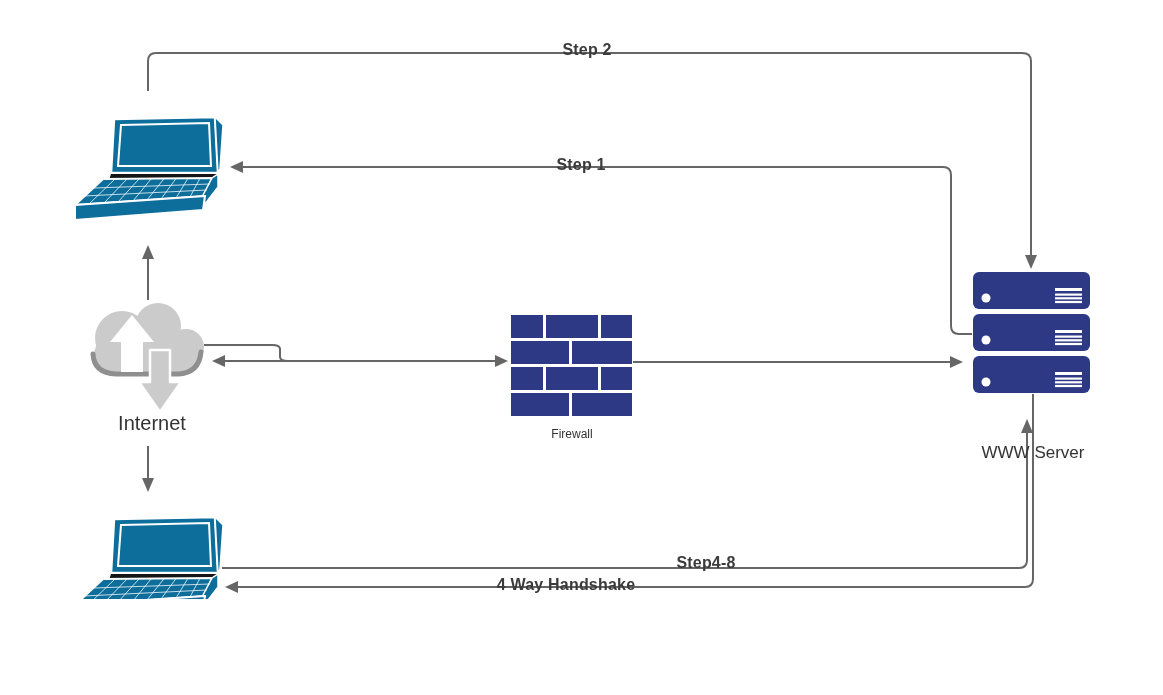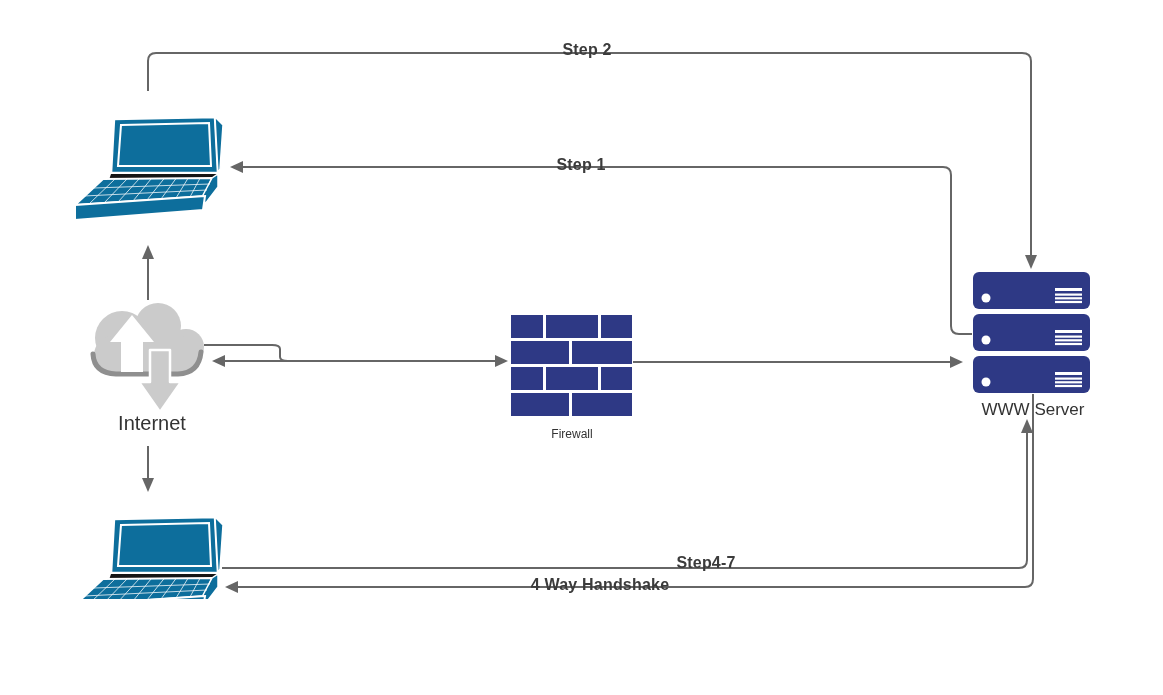--- a/index.html
+++ b/index.html
@@ -11,21 +11,21 @@
   .conn{stroke:#666666;stroke-width:2;fill:none;}
   .ah{fill:#666666;stroke:none;}
   .lbl{
     position:absolute;transform:translate(-50%,-50%);
     white-space:nowrap;color:#3b3b3b;line-height:1;
   }
   .conn-lbl{font-weight:bold;font-size:16px;letter-spacing:0.2px;}
   .node-lbl{font-weight:normal;color:#333333;}
   .internet-lbl{font-size:20px;}
   .firewall-lbl{font-size:12px;}
-  .server-lbl{font-size:17px;}
+  .server-lbl{font-size:17px;margin-top:43px;}
 </style>
 </head>
 <body>
 
 <div class="canvas">
 
   <svg class="layer" width="1163" height="695" viewBox="0 0 1163 695">
 
     <g>
       <path class="conn" d="M148,91 V61 Q148,53 156,53 H1022 Q1031,53 1031,61 V256"></path>
@@ -160,23 +160,23 @@
         <rect x="1055" y="381.2" width="27" height="2.2" fill="#ffffff"></rect>
         <rect x="1055" y="384.9" width="27" height="2.2" fill="#ffffff"></rect>
       </g>
     </g>
   </svg>
 
   <div class="lbl conn-lbl" style="left:587px;top:50px">Step 2</div>
 
   <div class="lbl conn-lbl" style="left:581px;top:165px">Step 1</div>
 
-  <div class="lbl conn-lbl" style="left:706px;top:563px">Step4-7</div>
+  <div class="lbl conn-lbl" style="left:706px;top:563px">Step4-8</div>
 
-  <div class="lbl conn-lbl" style="left:600px;top:585px">4 Way Handshake</div>
+  <div class="lbl conn-lbl" style="left:566px;top:585px">4 Way Handshake</div>
 
   <div class="lbl node-lbl internet-lbl" style="left:152px;top:423px">Internet</div>
 
   <div class="lbl node-lbl firewall-lbl" style="left:572px;top:434px">Firewall</div>
 
   <div class="lbl node-lbl server-lbl" style="left:1033px;top:409px">WWW Server</div>
 
 </div>
 
 </body></html>

